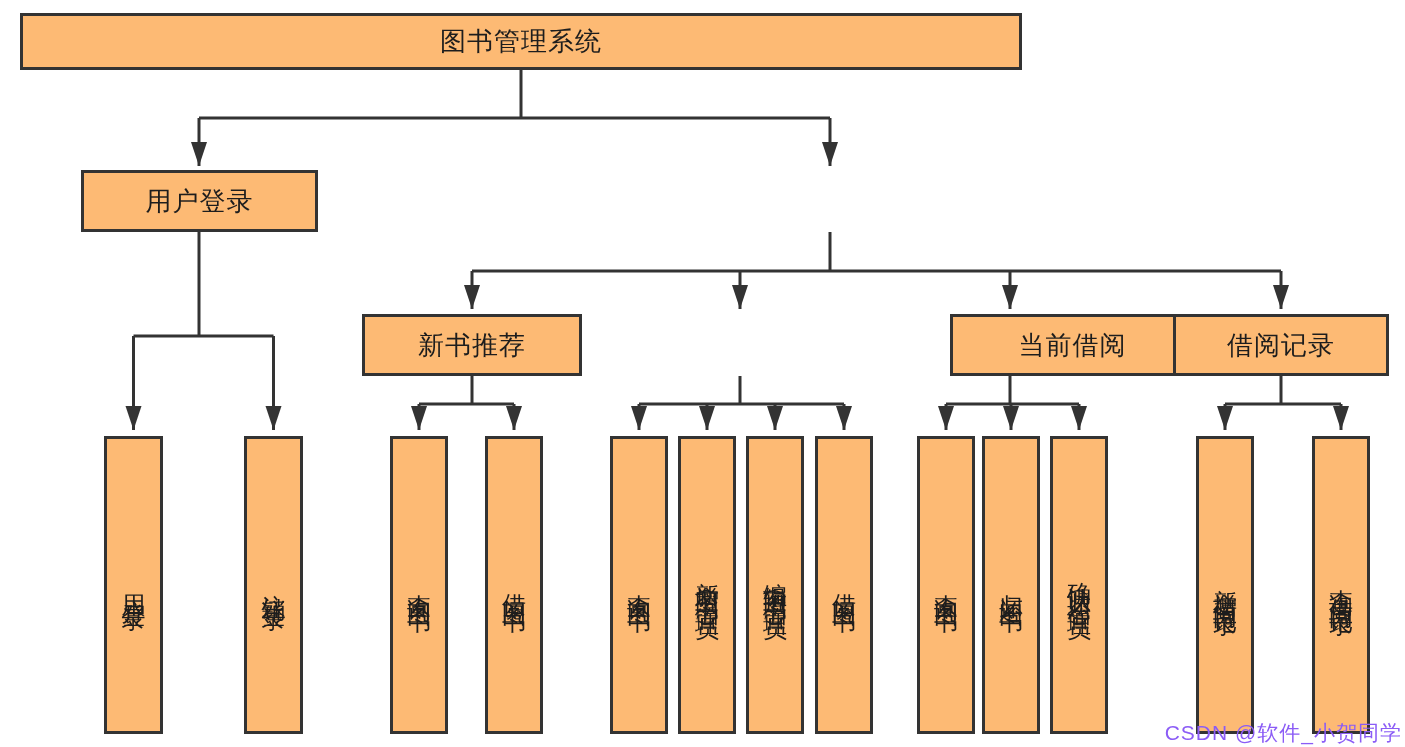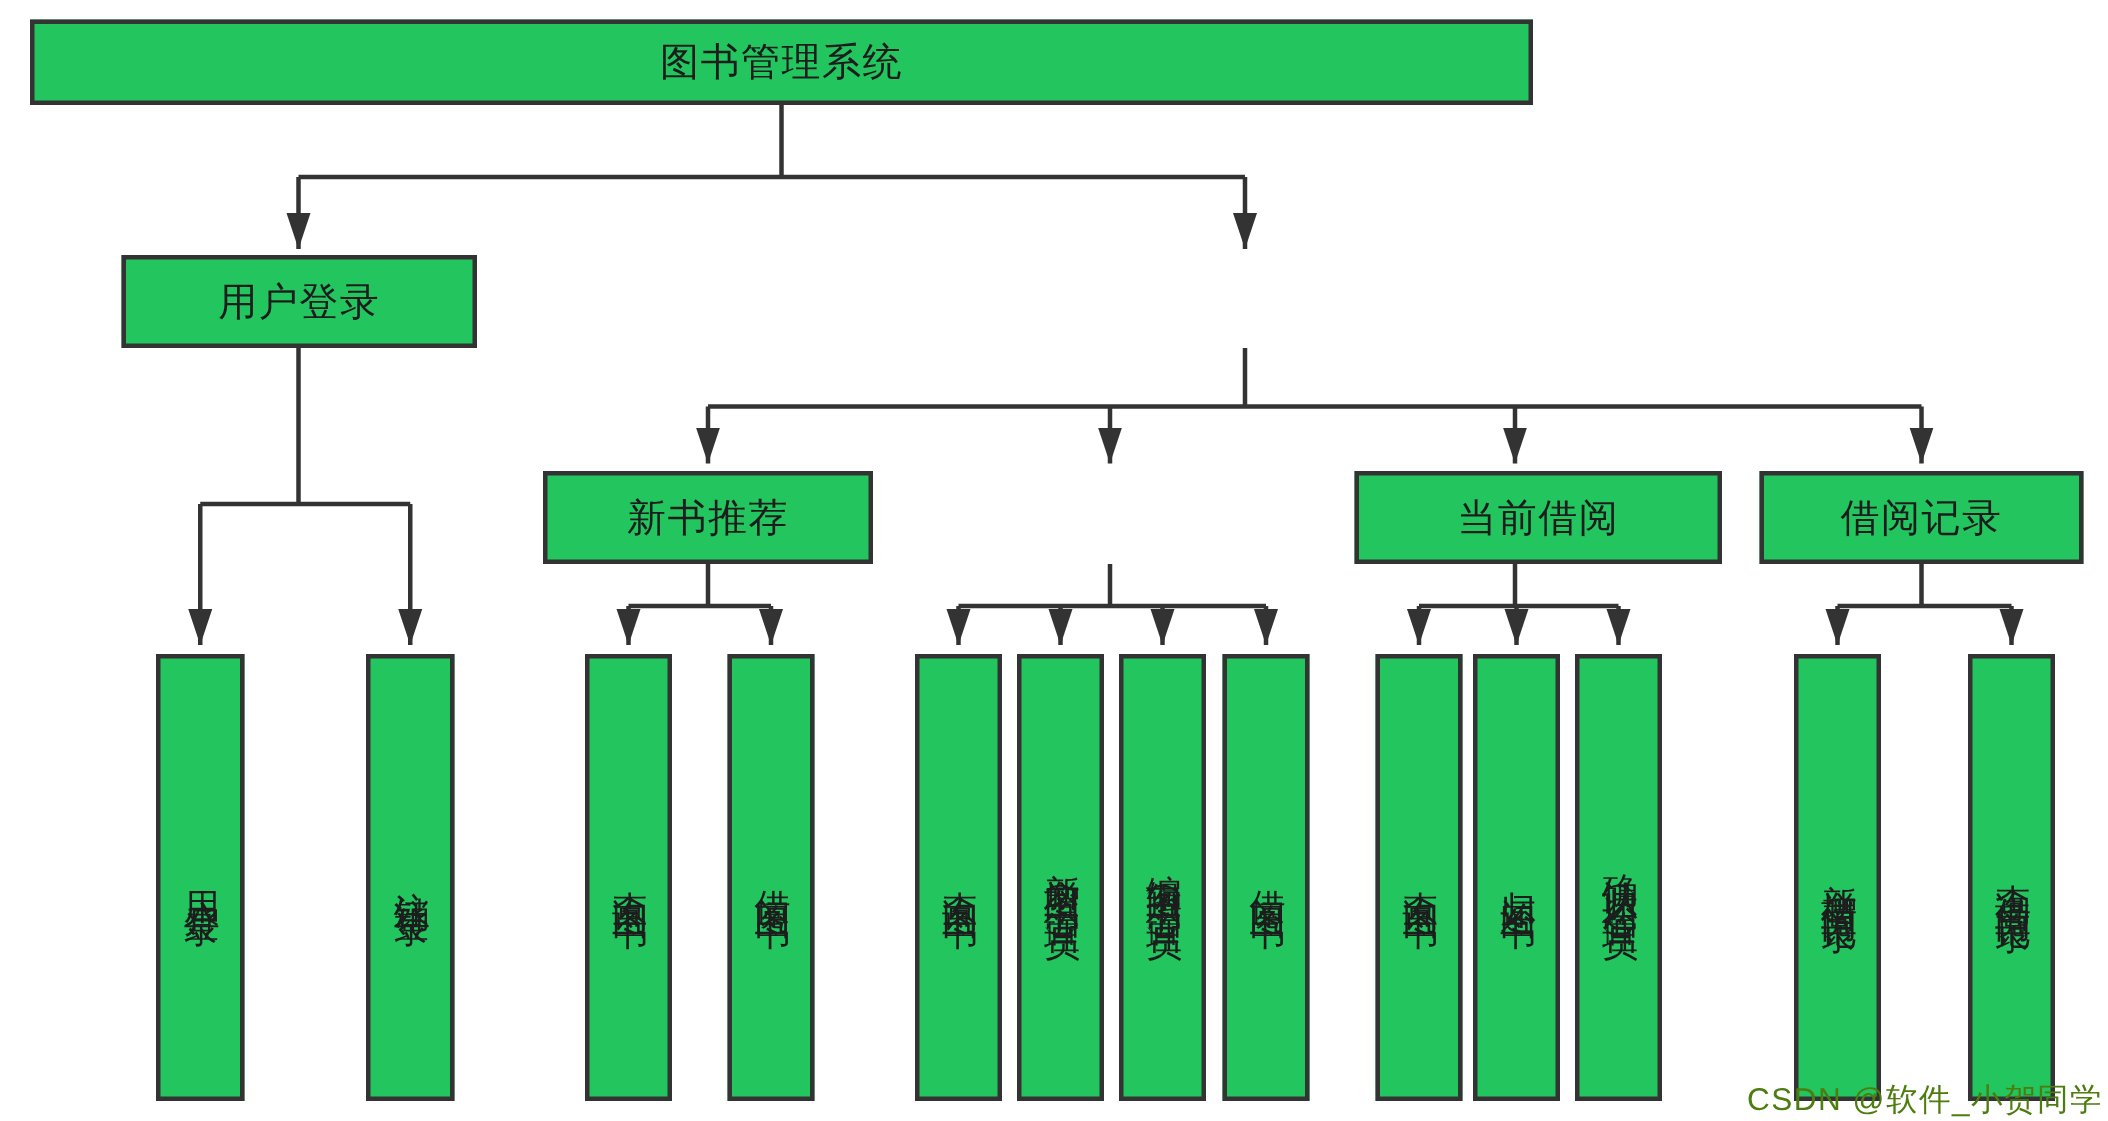--- a/index.html
+++ b/index.html
@@ -13,42 +13,42 @@
   }
   #connector-layer {
     position: absolute;
     left: 0; top: 0;
     width: 1405px; height: 747px;
   }
   .box {
     position: absolute;
     box-sizing: border-box;
     border: 3px solid #333333;
-    background: #22c55e;
+    background: #fdba74;
     color: #1d1d1d;
     display: flex;
     align-items: center;
     justify-content: center;
     text-align: center;
   }
   .h { font-size: 26px; letter-spacing: 1px; white-space: nowrap; }
   .v {
     writing-mode: vertical-rl;
     text-orientation: mixed;
     font-size: 24px;
     letter-spacing: 5px;
     line-height: 1;
   }
   .edge { stroke: #333333; stroke-width: 3; fill: none; }
   #watermark {
     position: absolute;
     right: 3px;
     top: 719px;
     z-index: 5;
-    color: #4d7c0f;
+    color: #8b5cf6;
     font-size: 21px;
     letter-spacing: 1px;
     white-space: nowrap;
   }
 </style>
 </head>
 <body>
 
 <div id="stage">
 
@@ -100,21 +100,21 @@
       <path class="edge" d="M1225 404 V430" marker-end="url(#arr)"></path>
       <path class="edge" d="M1341 404 V430" marker-end="url(#arr)"></path>
     </g>
   </svg>
 
   <div class="box h" style="left:20px; top:13px; width:1002px; height:57px">图书管理系统</div>
 
   <div class="box h" style="left:81px; top:170px; width:237px; height:62px">用户登录</div>
 
   <div class="box h" style="left:362px; top:314px; width:220px; height:62px">新书推荐</div>
-  <div class="box h" style="left:903px; top:314px; width:245px; height:62px">当前借阅</div>
+  <div class="box h" style="left:950px; top:314px; width:245px; height:62px">当前借阅</div>
   <div class="box h" style="left:1173px; top:314px; width:216px; height:62px">借阅记录</div>
 
   <div class="box v" style="left:104px; top:436px; width:59px; height:298px">用户登录</div>
   <div class="box v" style="left:244px; top:436px; width:59px; height:298px">注销登录</div>
 
   <div class="box v" style="left:390px; top:436px; width:58px; height:298px">查询图书</div>
   <div class="box v" style="left:485px; top:436px; width:58px; height:298px">借阅图书</div>
 
   <div class="box v" style="left:610px; top:436px; width:58px; height:298px">查询图书</div>
   <div class="box v" style="left:678px; top:436px; width:58px; height:298px">新增图书（管理员）</div>

